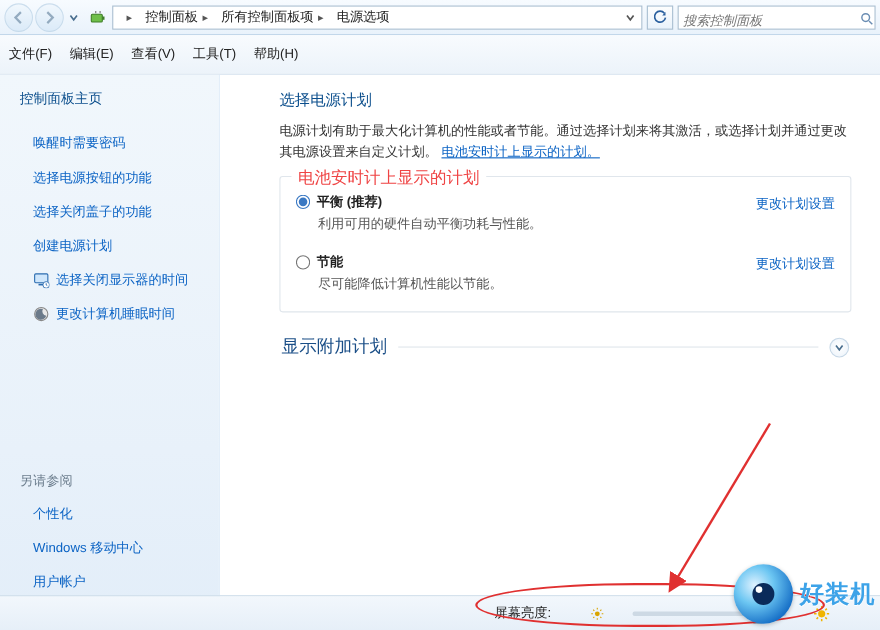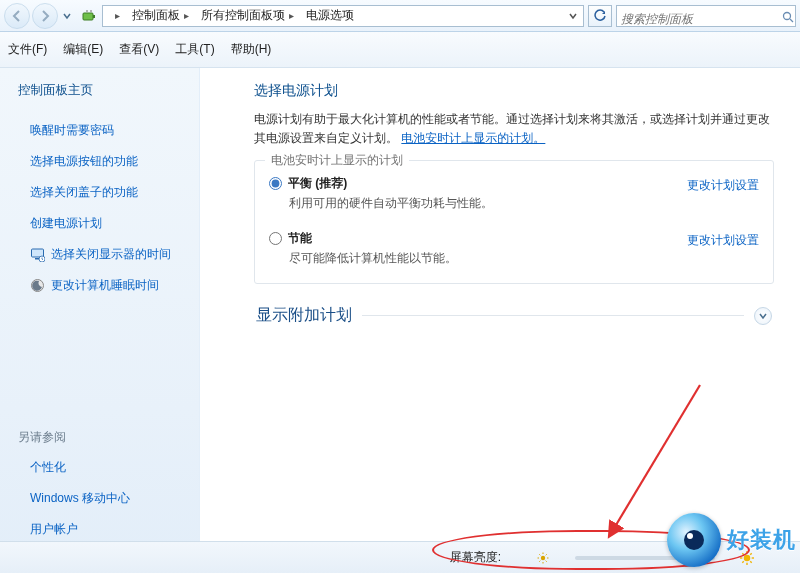--- a/index.html
+++ b/index.html
@@ -31,21 +31,21 @@
   .side-link { color:#0b63c4; margin: 7px 12px; font-size:12px; display:flex; align-items:center; cursor:pointer; }
   .side-link.with-icon svg, .side-icon { margin-right:6px; flex-shrink: 0; }
   .sidebar .spacer { flex:1; }
   .see-also { color:#6e7f8f; font-size:12px; margin: 10px 0 6px; }
 
   .main { flex:1; padding: 14px 26px 10px 18px; overflow:auto; color:#222;margin-left:36px; }
   .main h1 { font-size:14px; color:#0b4e8c; font-weight:normal; margin-bottom:10px; }
   .desc { font-size:12px; color:#333; line-height:1.6; margin-bottom:12px; }
   .desc a { color:#0b63c4; text-decoration: underline; }
   .groupbox { border:1px solid #e0e6ec; border-radius:3px; padding:10px 14px 14px 14px; margin-bottom:16px; position:relative; }
-  .group-title { position:absolute; top:-9px; left:10px; background:#fff; padding:0 6px; color:#737373; font-size:12px; }
+  .group-title { position:absolute; top:-9px; left:10px; background:#fff; padding:0 6px; color:#ef4444; font-size:15px; }
   .plan-row { display:flex; align-items:flex-start; padding: 4px 0 2px; }
   .plan-left { flex:1; }
   .plan-name { display:flex; align-items:center; }
   .plan-name label { margin-left:6px; font-weight: bold; }
   .plan-sub { margin-left: 20px; color:#555; font-size:12px; margin-top:3px; }
   .plan-link { color:#0b63c4; font-size:12px; white-space:nowrap; cursor:pointer; margin-top:2px; }
   .plan-row + .plan-row { margin-top:12px; }
   .expander { display:flex; align-items:center; padding: 4px 2px; color:#1a4e87; font-size:16px; border-top:1px solid transparent;}
   .expander .chev { width:18px; height:18px; border:1px solid #c6d7e6; border-radius:50%; display:flex; align-items:center; justify-content:center; color:#4a6f8f; background: radial-gradient(#fff,#eaf2fa); }
 

